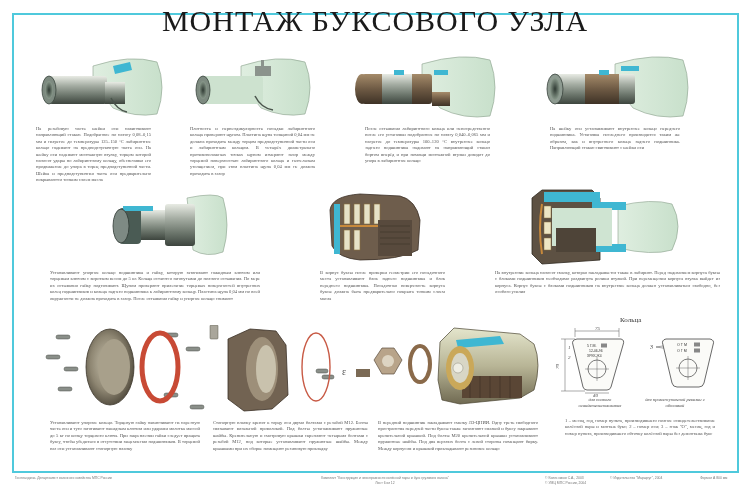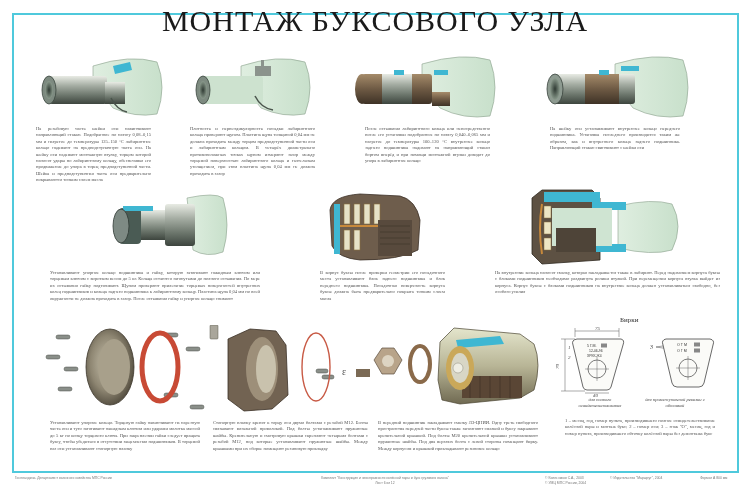--- a/index.html
+++ b/index.html
@@ -219,21 +219,21 @@
     <line x1="120" y1="56" x2="120" y2="78"></line>
       <line x1="130" y1="56" x2="130" y2="78"></line>
     <line x1="140" y1="56" x2="140" y2="78"></line>
   </g>
   <ellipse cx="90" cy="48" rx="14" ry="22" fill="#caa859"></ellipse>
   <ellipse cx="90" cy="48" rx="9" ry="15" fill="#d8d6c6"></ellipse>
   <circle cx="88" cy="48" r="5" fill="#efeee4" stroke="#8c8a7c" stroke-width="0.5"></circle>
 </svg>
 <div class="caption" style="left:378px;top:420px;width:160px;">В передний подшипник закладывают смазку ЛЗ-ЦНИИ. Одну треть свободного пространства передней части буксы также заполняют смазкой и буксу закрывают крепительной крышкой. Под болты М20 крепительной крышки устанавливают пружинные шайбы. Под два верхних болта с левой стороны помещают бирку. Между корпусом и крышкой прокладывают резиновое кольцо</div>
 
-<div class="tag-title" style="left:620px;top:316px;">Бирки</div>
+<div class="tag-title" style="left:620px;top:316px;">Кольца</div>
 
 <svg class="fig" style="left:555px;top:325px;" width="90" height="72" viewBox="0 0 90 72">
   <g stroke="#555" stroke-width="0.5" fill="none">
     <line x1="20" y1="6" x2="64" y2="6"></line>
     <line x1="20" y1="3" x2="20" y2="12"></line>
       <line x1="64" y1="3" x2="64" y2="12"></line>
     <line x1="10" y1="14" x2="10" y2="66"></line>
     <line x1="6" y1="14" x2="20" y2="14"></line>
       <line x1="6" y1="66" x2="30" y2="66"></line>
     <line x1="30" y1="68" x2="54" y2="68"></line>

